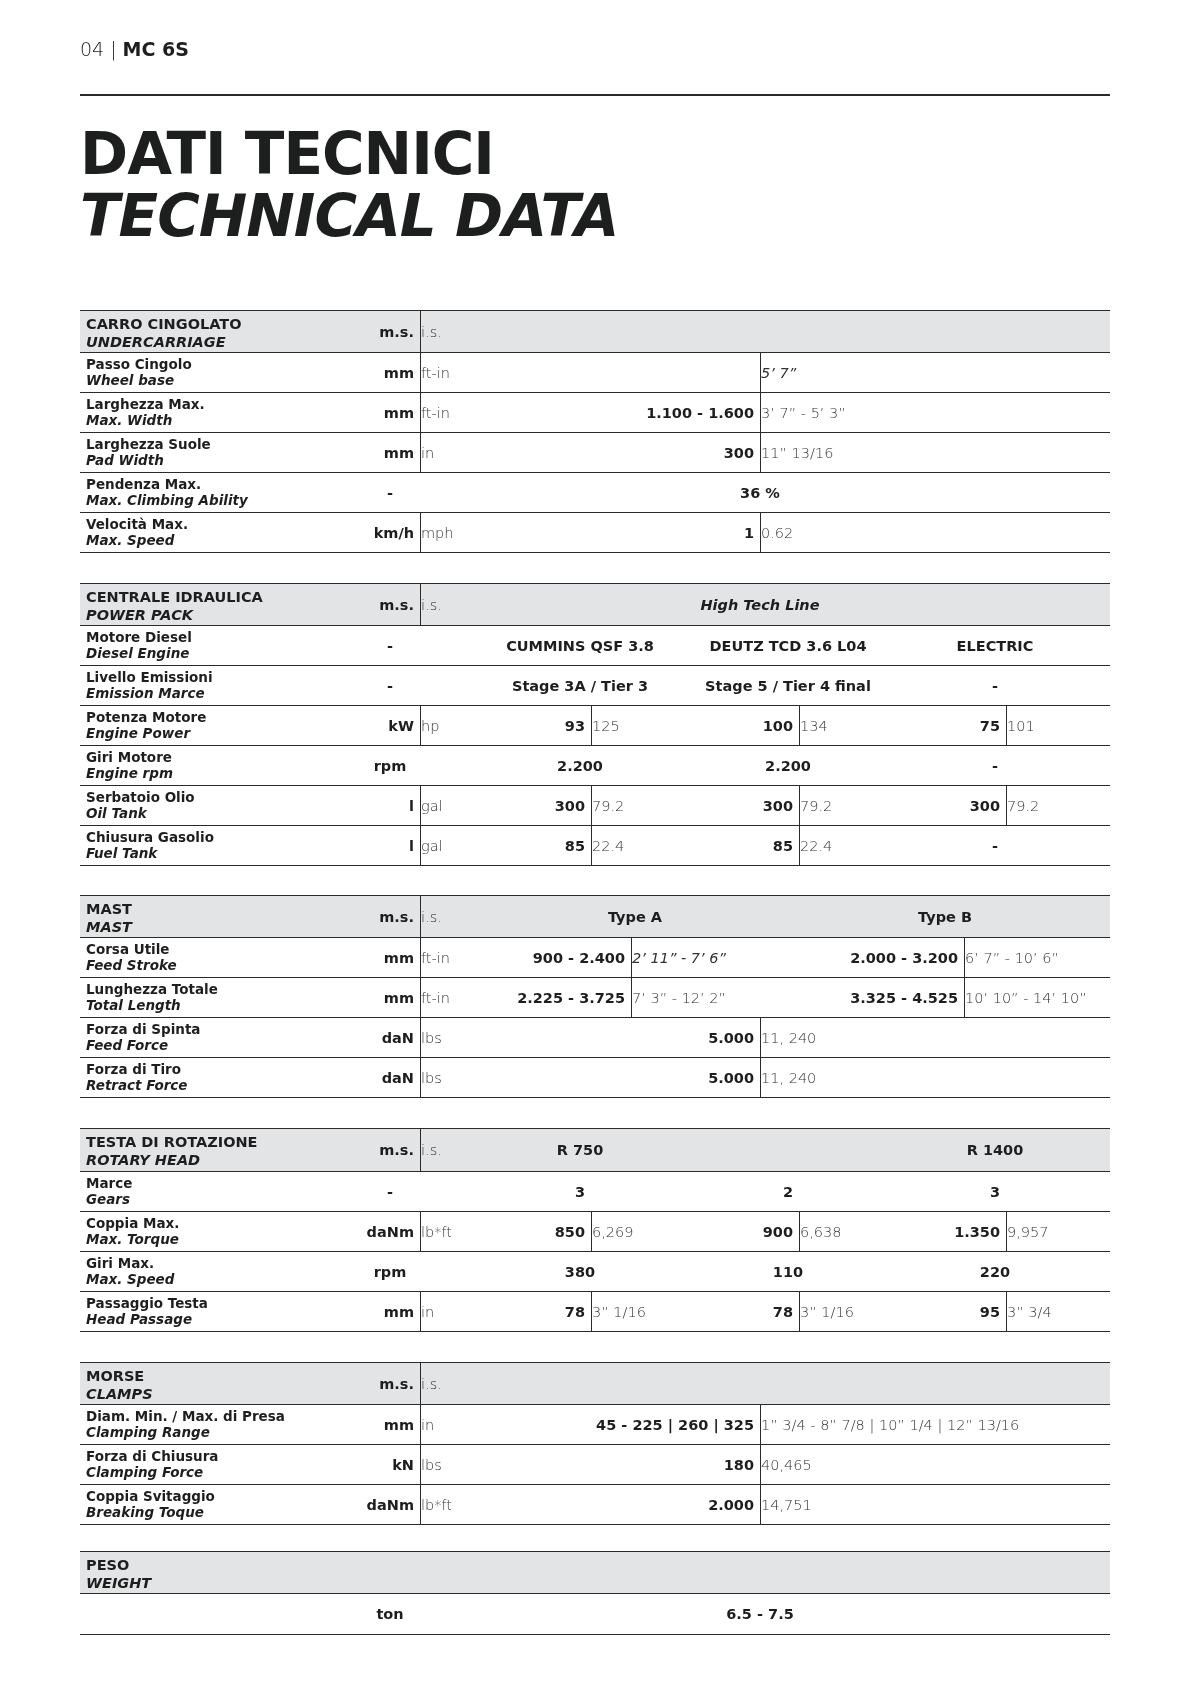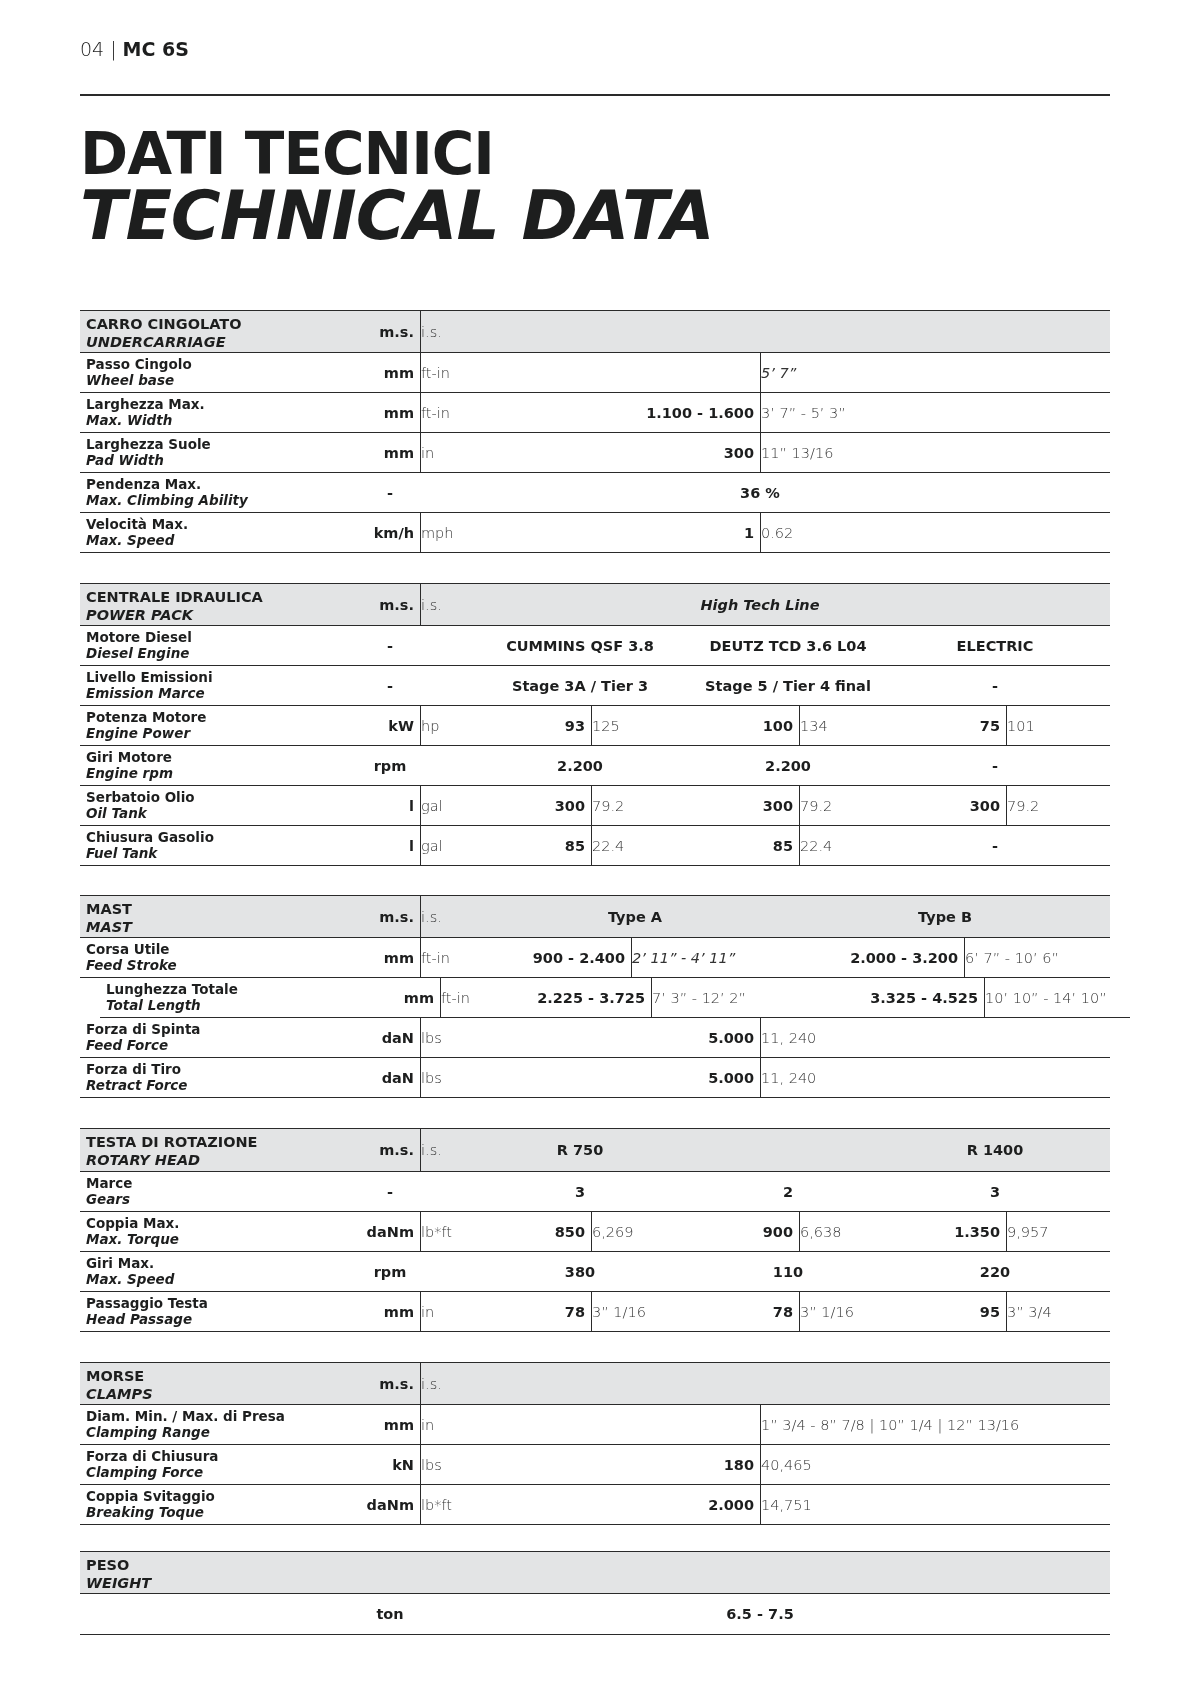--- a/index.html
+++ b/index.html
@@ -4,21 +4,21 @@
 <style>
   html, body { margin:0; padding:0; background:#ffffff; }
   body { width:1190px; height:1683px; position:relative; overflow:hidden;
          font-family:"DejaVu Sans", sans-serif; color:#1d1e1e; }
   .pagenum { position:absolute; left:80px; top:38px; font-size:19px; }
   .pagenum .num { font-weight:300; color:#222; }
   .pagenum .sep { color:#222; margin:0 6px; font-weight:300; }
   .pagenum .model { font-weight:bold; }
   .toprule { position:absolute; left:80px; top:94px; width:1030px; height:2px; background:#2a2a2a; }
   .title1 { position:absolute; left:80px; top:122px; font-size:58px; font-weight:bold; letter-spacing:-1px; line-height:64px; }
-  .title2 { position:absolute; left:80px; top:184px; font-size:68px; font-weight:bold; font-style:italic; letter-spacing:-1px; line-height:64px; }
+  .title2 { position:absolute; left:80px; top:184px; font-size:58px; font-weight:bold; font-style:italic; letter-spacing:-1px; line-height:64px; }
 
   .section { position:absolute; left:80px; width:1030px; }
   .row { position:absolute; left:0; width:1030px; border-bottom:1.5px solid #2a2a2a; box-sizing:border-box; }
   .row.head { background:#e3e4e5; border-top:1.5px solid #2a2a2a; }
   .lbl { position:absolute; left:6px; top:3px; font-size:13.5px; font-weight:bold; line-height:16px; }
   .lbl .en { font-style:italic; display:block; }
   .head .lbl { font-size:14.5px; top:4px; line-height:18px; }
   .cell { position:absolute; top:0; height:100%; display:flex; align-items:center; font-size:14.5px; box-sizing:border-box; white-space:nowrap; }
   .r { justify-content:flex-end; padding-right:6px; font-weight:bold; }
   .l { justify-content:flex-start; padding-left:0; font-weight:300; color:#333; }
@@ -146,25 +146,25 @@
     <div class="cell r ms" style="left:220px;width:120px;">m.s.</div>
     <div class="cell l bl" style="left:340px;width:60px;">i.s.</div>
     <div class="cell c" style="left:400px;width:310px;">Type A</div>
     <div class="cell c" style="left:710px;width:310px;">Type B</div>
   </div>
   <div class="row" style="top:43px;height:40px;">
     <div class="lbl"><span>Corsa Utile</span><span class="en">Feed Stroke</span></div>
     <div class="cell r" style="left:220px;width:120px;">mm</div>
     <div class="cell l bl" style="left:340px;width:60px;">ft-in</div>
     <div class="cell r" style="left:400px;width:151px;">900 - 2.400</div>
-    <div class="cell l bl it" style="left:551px;width:160px;">2’ 11” - 4’ 11”</div>
+    <div class="cell l bl it" style="left:551px;width:160px;">2’ 11” - 7’ 6”</div>
     <div class="cell r" style="left:711px;width:173px;">2.000 - 3.200</div>
     <div class="cell l bl" style="left:884px;width:146px;">6’ 7” - 10’ 6”</div>
   </div>
-  <div class="row" style="top:83px;height:40px;margin-left:20px;">
+  <div class="row" style="top:83px;height:40px;">
     <div class="lbl"><span>Lunghezza Totale</span><span class="en">Total Length</span></div>
     <div class="cell r" style="left:220px;width:120px;">mm</div>
     <div class="cell l bl" style="left:340px;width:60px;">ft-in</div>
     <div class="cell r" style="left:400px;width:151px;">2.225 - 3.725</div>
     <div class="cell l bl" style="left:551px;width:160px;">7’ 3” - 12’ 2”</div>
     <div class="cell r" style="left:711px;width:173px;">3.325 - 4.525</div>
     <div class="cell l bl" style="left:884px;width:146px;">10’ 10” - 14’ 10”</div>
   </div>
   <div class="row" style="top:123px;height:40px;">
     <div class="lbl"><span>Forza di Spinta</span><span class="en">Feed Force</span></div>
@@ -231,20 +231,21 @@
 <div class="section" style="top:1362px;">
   <div class="row head" style="top:0;height:43px;">
     <div class="lbl"><span>MORSE</span><span class="en">CLAMPS</span></div>
     <div class="cell r ms" style="left:220px;width:120px;">m.s.</div>
     <div class="cell l bl" style="left:340px;width:60px;">i.s.</div>
   </div>
   <div class="row" style="top:43px;height:40px;">
     <div class="lbl"><span>Diam. Min. / Max. di Presa</span><span class="en">Clamping Range</span></div>
     <div class="cell r" style="left:220px;width:120px;">mm</div>
     <div class="cell l bl" style="left:340px;width:60px;">in</div>
+    <div class="cell r" style="left:400px;width:280px;">45 - 225 | 260 | 325</div>
     <div class="cell l bl" style="left:680px;width:340px;">1” 3/4 - 8” 7/8 | 10” 1/4 | 12” 13/16</div>
   </div>
   <div class="row" style="top:83px;height:40px;">
     <div class="lbl"><span>Forza di Chiusura</span><span class="en">Clamping Force</span></div>
     <div class="cell r" style="left:220px;width:120px;">kN</div>
     <div class="cell l bl" style="left:340px;width:60px;">lbs</div>
     <div class="cell r" style="left:400px;width:280px;">180</div>
     <div class="cell l bl" style="left:680px;width:200px;">40,465</div>
   </div>
   <div class="row" style="top:123px;height:40px;">

